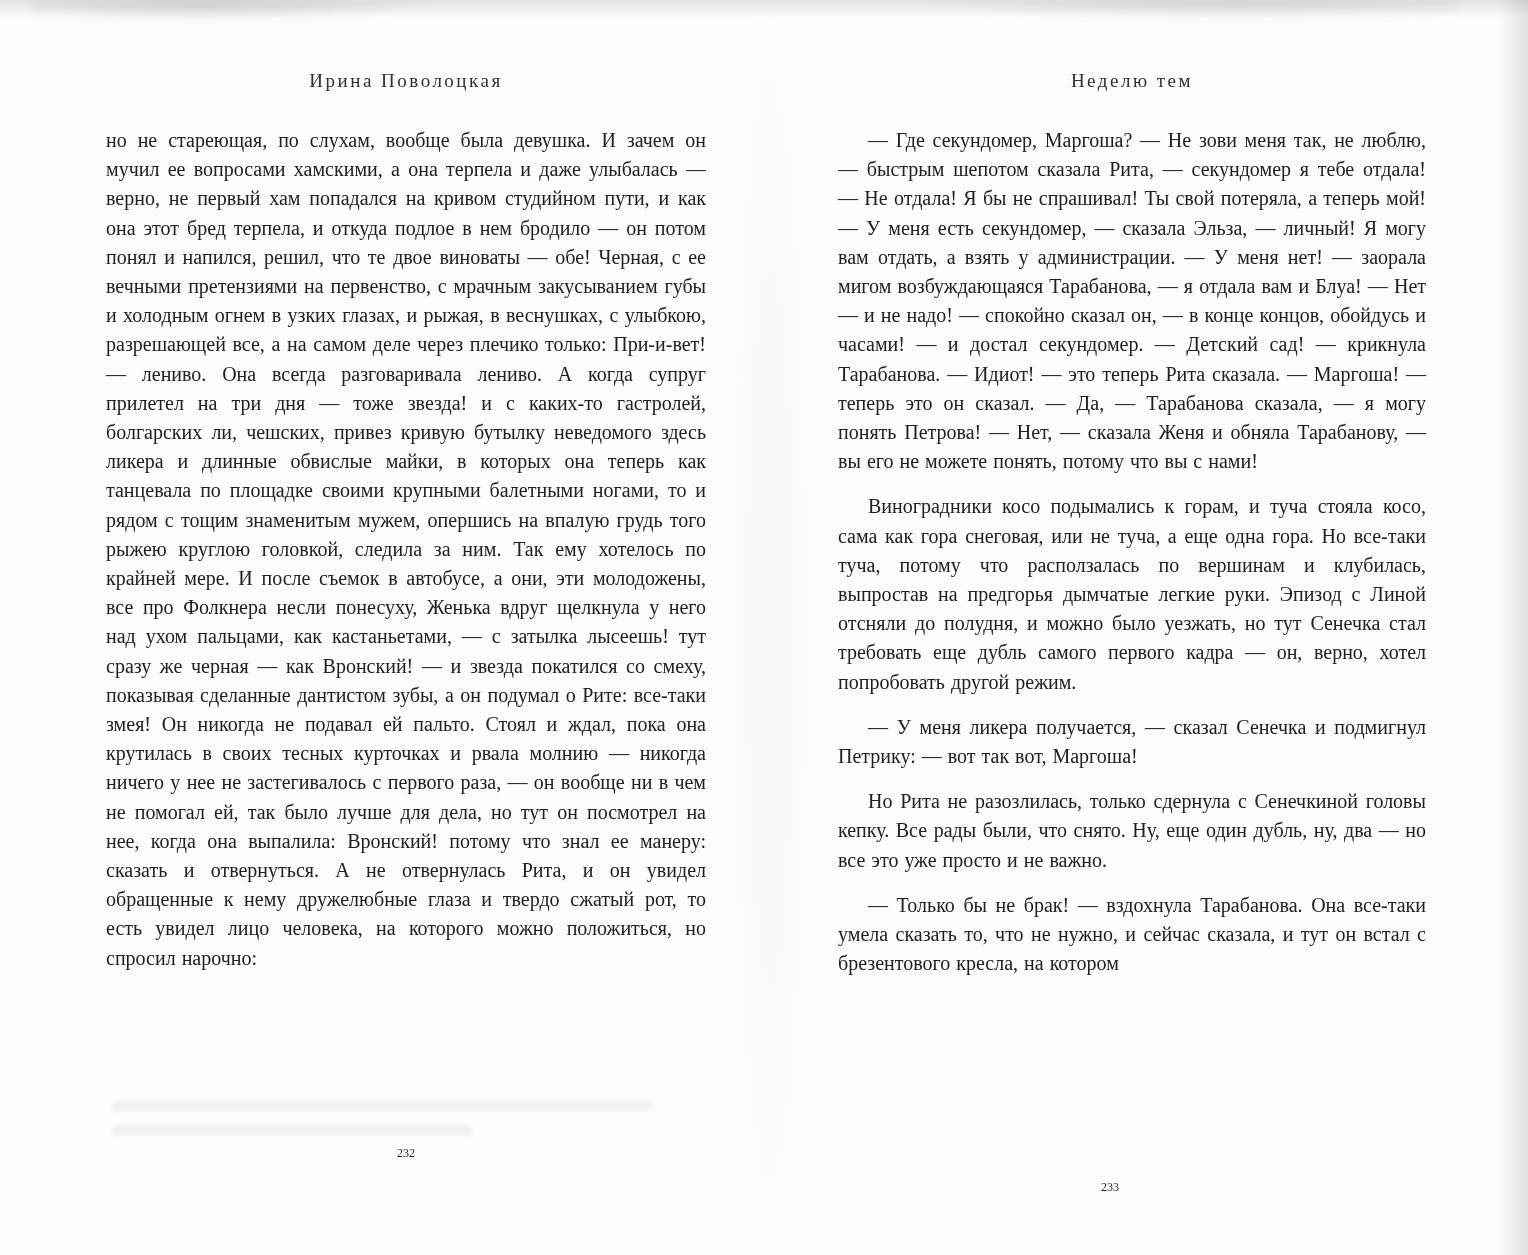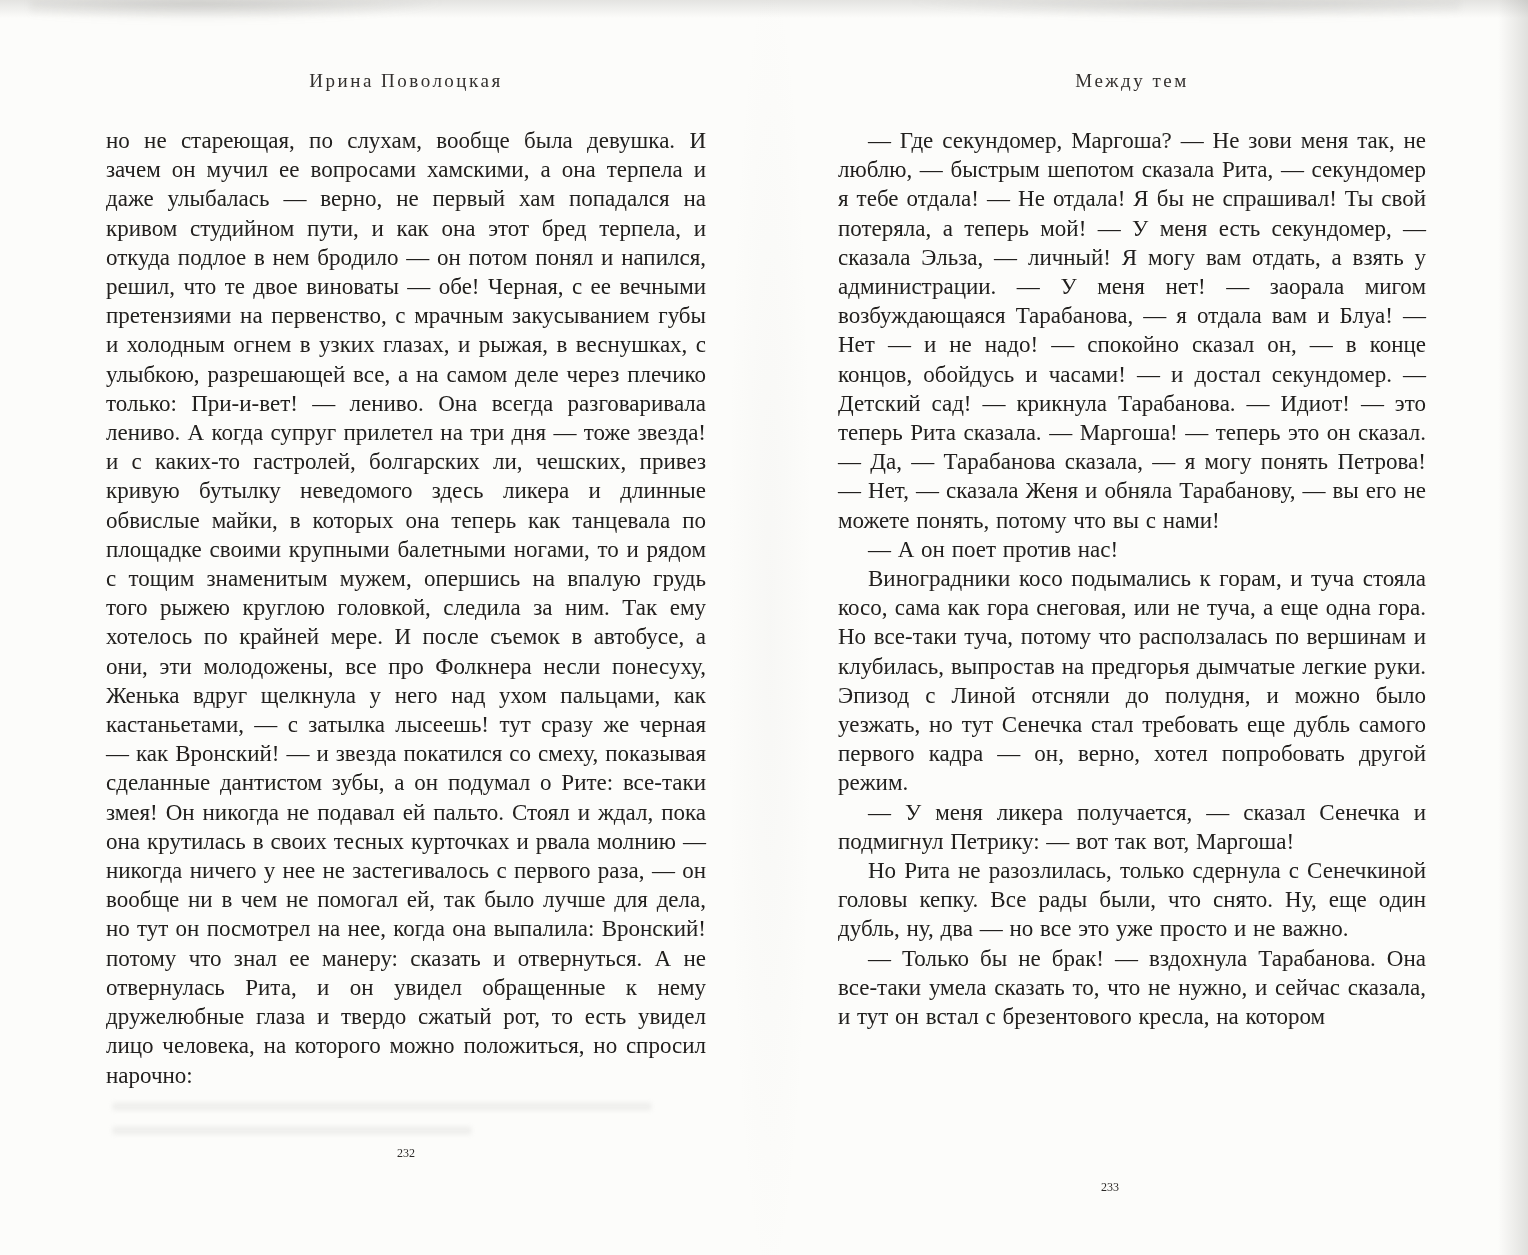--- a/index.html
+++ b/index.html
@@ -22,25 +22,25 @@
   .running-header {
     text-align: center;
     font-size: 19px;
     letter-spacing: 2.5px;
     color: #33302e;
   }
 
   .body {
     margin-top: 34px;
     text-align: justify;
-    font-size: 23px;
+    font-size: 20px;
     line-height: 29.2px;
     word-spacing: 1px;
   }
-  .body p.indent   { text-indent: 30px; }
+  .body p.indent   { text-indent: 30px; margin-top: 16px; }
   .body p.noindent { text-indent: 0; }
   .body em { font-style: italic; }
 
   .pagenum {
     position: absolute;
     text-align: center;
     font-size: 12px;
     color: #2b2927;
   }
   .pagenum-left  { left: 106px; width: 600px; top: 1146px; }
@@ -94,24 +94,23 @@
 
   <div class="page page-left">
     <div class="running-header">Ирина Поволоцкая</div>
     <div class="body">
       <p class="noindent">но не стареющая, по слухам, вообще была девушка. И зачем он мучил ее вопросами хамскими, а она терпела и даже улыбалась — верно, не первый хам попадался на кривом студийном пути, и как она этот бред терпела, и откуда подлое в нем бродило — он потом понял и напился, решил, что те двое виноваты — обе! Черная, с ее вечными претензиями на первенство, с мрачным закусыванием губы и холодным огнем в узких глазах, и рыжая, в веснушках, с улыбкою, разрешающей все, а на самом деле через плечико только: При-и-вет! — лениво. Она всегда разговаривала лениво. А когда супруг прилетел на три дня — тоже звезда! и с каких-то гастролей, болгарских ли, чешских, привез кривую бутылку неведомого здесь ликера и длинные обвислые майки, в которых она теперь как танцевала по площадке своими крупными балетными ногами, то и рядом с тощим знаменитым мужем, опершись на впалую грудь того рыжею круглою головкой, следила за ним. Так ему хотелось по крайней мере. И после съемок в автобусе, а они, эти молодожены, все про Фолкнера несли понесуху, Женька вдруг щелкнула у него над ухом пальцами, как кастаньетами, — с затылка лысеешь! тут сразу же черная — как Вронский! — и звезда покатился со смеху, показывая сделанные дантистом зубы, а он подумал о Рите: все-таки змея! Он никогда не подавал ей пальто. Стоял и ждал, пока она крутилась в своих тесных курточках и рвала молнию — никогда ничего у нее не застегивалось с первого раза, — он вообще ни в чем не помогал ей, так было лучше для дела, но тут он посмотрел на нее, когда она выпалила: Вронский! потому что знал ее манеру: сказать и отвернуться. А не отвернулась Рита, и он увидел обращенные к нему дружелюбные глаза и твердо сжатый рот, то есть увидел лицо человека, на которого можно положиться, но спросил нарочно:</p>
     </div>
   </div>
   <div class="pagenum pagenum-left">232</div>
 
   <div class="page page-right">
-    <div class="running-header">Между тем</div>
+    <div class="running-header">Неделю тем</div>
     <div class="body">
       <p class="indent">— Где секундомер, Маргоша? — Не зови меня так, не люблю, — быстрым шепотом сказала Рита, — секундомер я тебе отдала! — Не отдала! Я бы не спрашивал! Ты свой потеряла, а теперь мой! — У меня есть секундомер, — сказала Эльза, — личный! Я могу вам отдать, а взять у администрации. — У меня нет! — заорала мигом возбуждающаяся Тарабанова, — я отдала вам и Блуа! — Нет — и не надо! — спокойно сказал он, — в конце концов, обойдусь и часами! — и достал секундомер. — Детский сад! — крикнула Тарабанова. — Идиот! — это теперь Рита сказала. — Маргоша! — теперь это он сказал. — Да, — Тарабанова сказала, — я могу понять Петрова! — Нет, — сказала Женя и обняла Тарабанову, — вы его не можете понять, потому что вы с нами!</p>
-      <p class="indent">— А он поет против нас!</p>
       <p class="indent">Виноградники косо подымались к горам, и туча стояла косо, сама как гора снеговая, или не туча, а еще одна гора. Но все-таки туча, потому что расползалась по вершинам и клубилась, выпростав на предгорья дымчатые легкие руки. Эпизод с Линой отсняли до полудня, и можно было уезжать, но тут Сенечка стал требовать еще дубль самого первого кадра — он, верно, хотел попробовать другой режим.</p>
       <p class="indent">— У меня ликера получается, — сказал Сенечка и подмигнул Петрику: — вот так вот, Маргоша!</p>
       <p class="indent">Но Рита не разозлилась, только сдернула с Сенечкиной головы кепку. Все рады были, что снято. Ну, еще один дубль, ну, два — но все это уже просто и не важно.</p>
       <p class="indent">— Только бы не брак! — вздохнула Тарабанова. Она все-таки умела сказать то, что не нужно, и сейчас сказала, и тут он встал с брезентового кресла, на котором</p>
     </div>
   </div>
   <div class="pagenum pagenum-right">233</div>
 
 </div>
 

